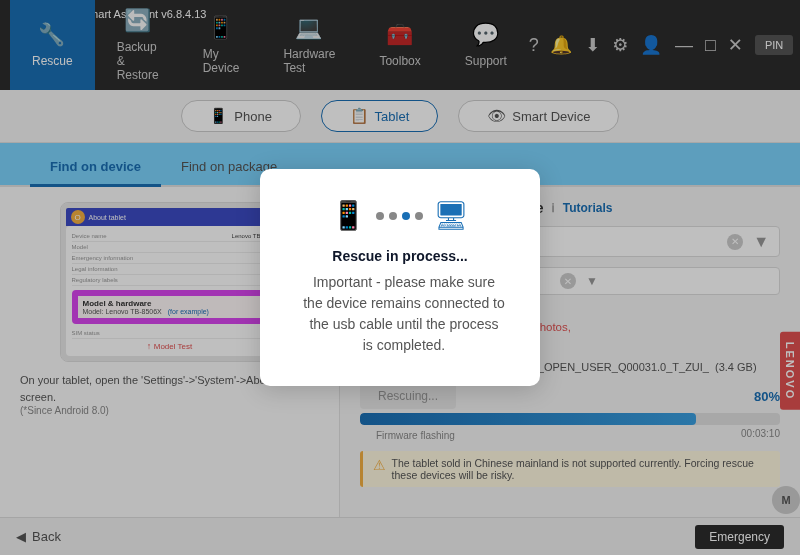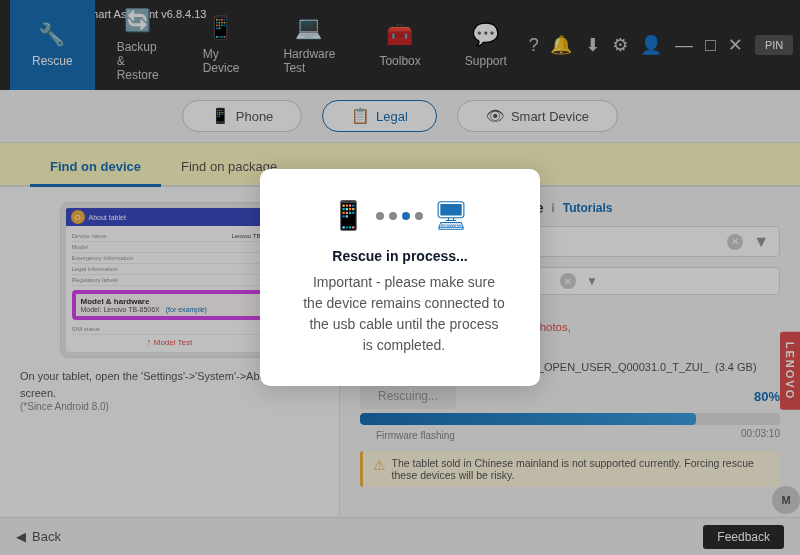--- a/index.html
+++ b/index.html
@@ -16,36 +16,36 @@
     .header-right span { color: #ccc; font-size: 18px; cursor: pointer; }
     .pin-btn { background: #555; color: #fff; padding: 4px 10px; border-radius: 3px; font-size: 11px; cursor: pointer; }
 
     
     .tabs-row { display: flex; align-items: center; justify-content: center; gap: 20px; padding: 10px 0; background: #f5f5f5; border-bottom: 1px solid #e0e0e0; }
     .tab-btn { display: flex; align-items: center; gap: 6px; padding: 6px 28px; border-radius: 20px; border: 1.5px solid #ccc; background: #fff; font-size: 13px; cursor: pointer; color: #555; }
     .tab-btn.active { border-color: #1a6fb5; color: #1a6fb5; background: #fff; }
     .tab-btn .tab-icon { font-size: 15px; }
 
     
-    .sub-tabs { display: flex; gap: 0; padding: 10px 30px 0 30px; border-bottom: 2px solid #e0e0e0; background: #fef9c3; }
+    .sub-tabs { display: flex; gap: 0; padding: 10px 30px 0 30px; border-bottom: 2px solid #e0e0e0; background: #7dd3fc; }
     .sub-tab { padding: 6px 20px 10px 20px; font-size: 13px; cursor: pointer; color: #555; border-bottom: 3px solid transparent; margin-bottom: -2px; }
     .sub-tab.active { color: #1a6fb5; border-bottom: 3px solid #1a6fb5; font-weight: 600; }
 
     
     .main { display: flex; height: calc(555px - 90px - 50px - 48px); }
 
     
     .left-panel { width: 340px; padding: 15px 20px; border-right: 1px solid #e0e0e0; background: #fafafa; overflow: auto; }
     .device-img-container { background: #fff; border: 1px solid #ddd; border-radius: 8px; overflow: hidden; width: 220px; margin: 0 auto 10px; position: relative; }
     .device-screen { background: #e8e8e8; padding: 5px; }
     .device-screen-inner { background: #fff; border-radius: 4px; padding: 5px 6px; font-size: 7px; color: #333; }
     .device-screen-header { background: #3c4bc4; color: #fff; padding: 2px 5px; font-size: 7px; border-radius: 2px 2px 0 0; display: flex; align-items: center; gap: 4px; }
     .device-screen-header .avatar { width: 14px; height: 14px; background: #f4b042; border-radius: 50%; display: inline-flex; align-items: center; justify-content: center; font-size: 8px; }
     .device-row { display: flex; justify-content: space-between; align-items: center; border-bottom: 1px solid #eee; padding: 2px 0; font-size: 6.5px; color: #444; }
-    .highlight-box { border: 4px solid #d946ef; border-radius: 4px; padding: 3px 5px; margin: 4px 0; background: #fff8f8; }
+    .highlight-box { border: 6px solid #d946ef; border-radius: 4px; padding: 3px 5px; margin: 4px 0; background: #fff8f8; }
     .highlight-box .model-label { font-size: 8px; font-weight: bold; color: #333; }
     .model-name-arrow { text-align: center; font-size: 9px; color: #e05050; margin-top: 2px; }
     .instruction-text { font-size: 11px; color: #555; line-height: 1.5; margin-top: 8px; }
     .instruction-note { font-size: 10px; color: #888; }
 
     
     .right-panel { flex: 1; padding: 12px 20px; background: #f5f5f5; overflow: auto; position: relative; }
     .right-header { display: flex; align-items: center; gap: 8px; font-size: 14px; font-weight: 600; color: #333; margin-bottom: 10px; }
     .tutorials-link { font-size: 12px; color: #1a6fb5; cursor: pointer; text-decoration: none; }
     .info-icon { color: #999; font-size: 12px; }
@@ -140,21 +140,21 @@
   </div>
 </div>
 
 <div class="tabs-row">
   <div class="tab-btn">
     <span class="tab-icon">📱</span>
     <span>Phone</span>
   </div>
   <div class="tab-btn active">
     <span class="tab-icon">📋</span>
-    <span>Legal</span>
+    <span>Tablet</span>
   </div>
   <div class="tab-btn">
     <span class="tab-icon">👁</span>
     <span>Smart Device</span>
   </div>
 </div>
 
 <div class="sub-tabs">
   <div class="sub-tab active">Find on device</div>
   <div class="sub-tab">Find on package</div>
@@ -280,14 +280,14 @@
     <div class="modal-title">Rescue in process...</div>
     <div class="modal-text">Important - please make sure the device remains connected to the usb cable until the process is completed.</div>
   </div>
 </div>
 
 <div class="bottom-bar">
   <div class="back-btn">
     <span>◀</span>
     <span>Back</span>
   </div>
-  <div class="feedback-btn">Feedback</div>
+  <div class="feedback-btn">Emergency</div>
 </div>
 
 </body></html>

